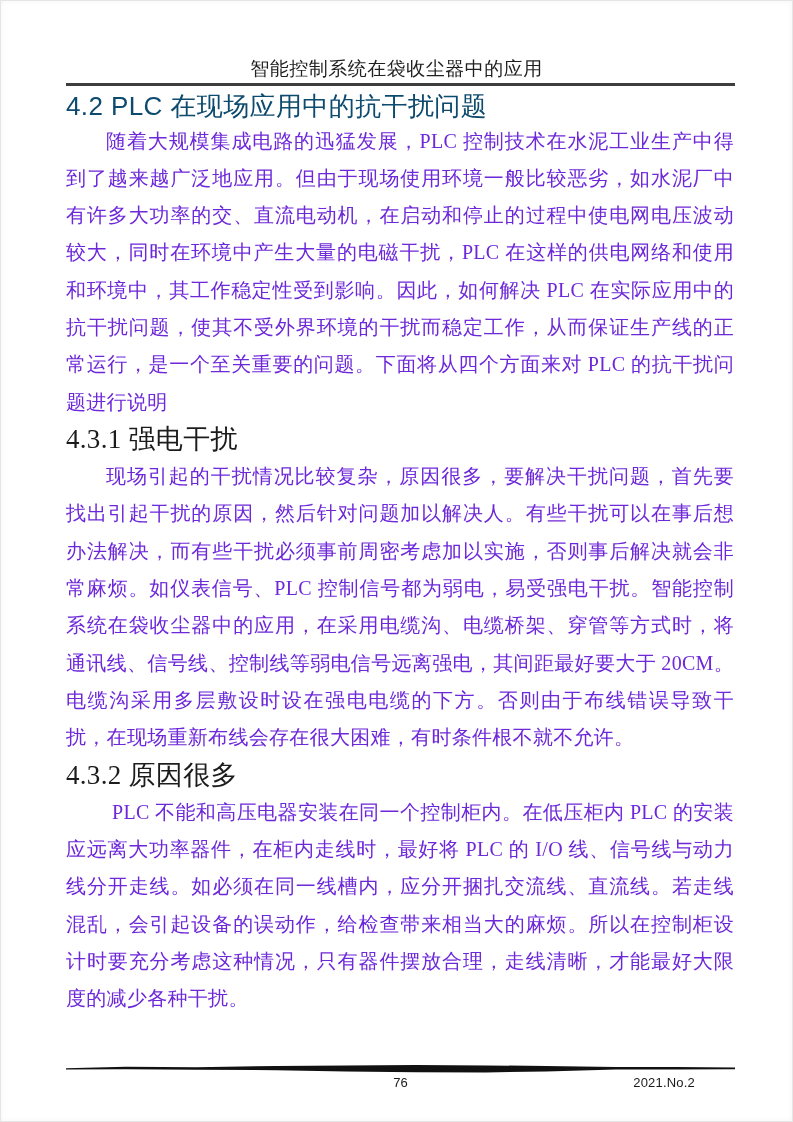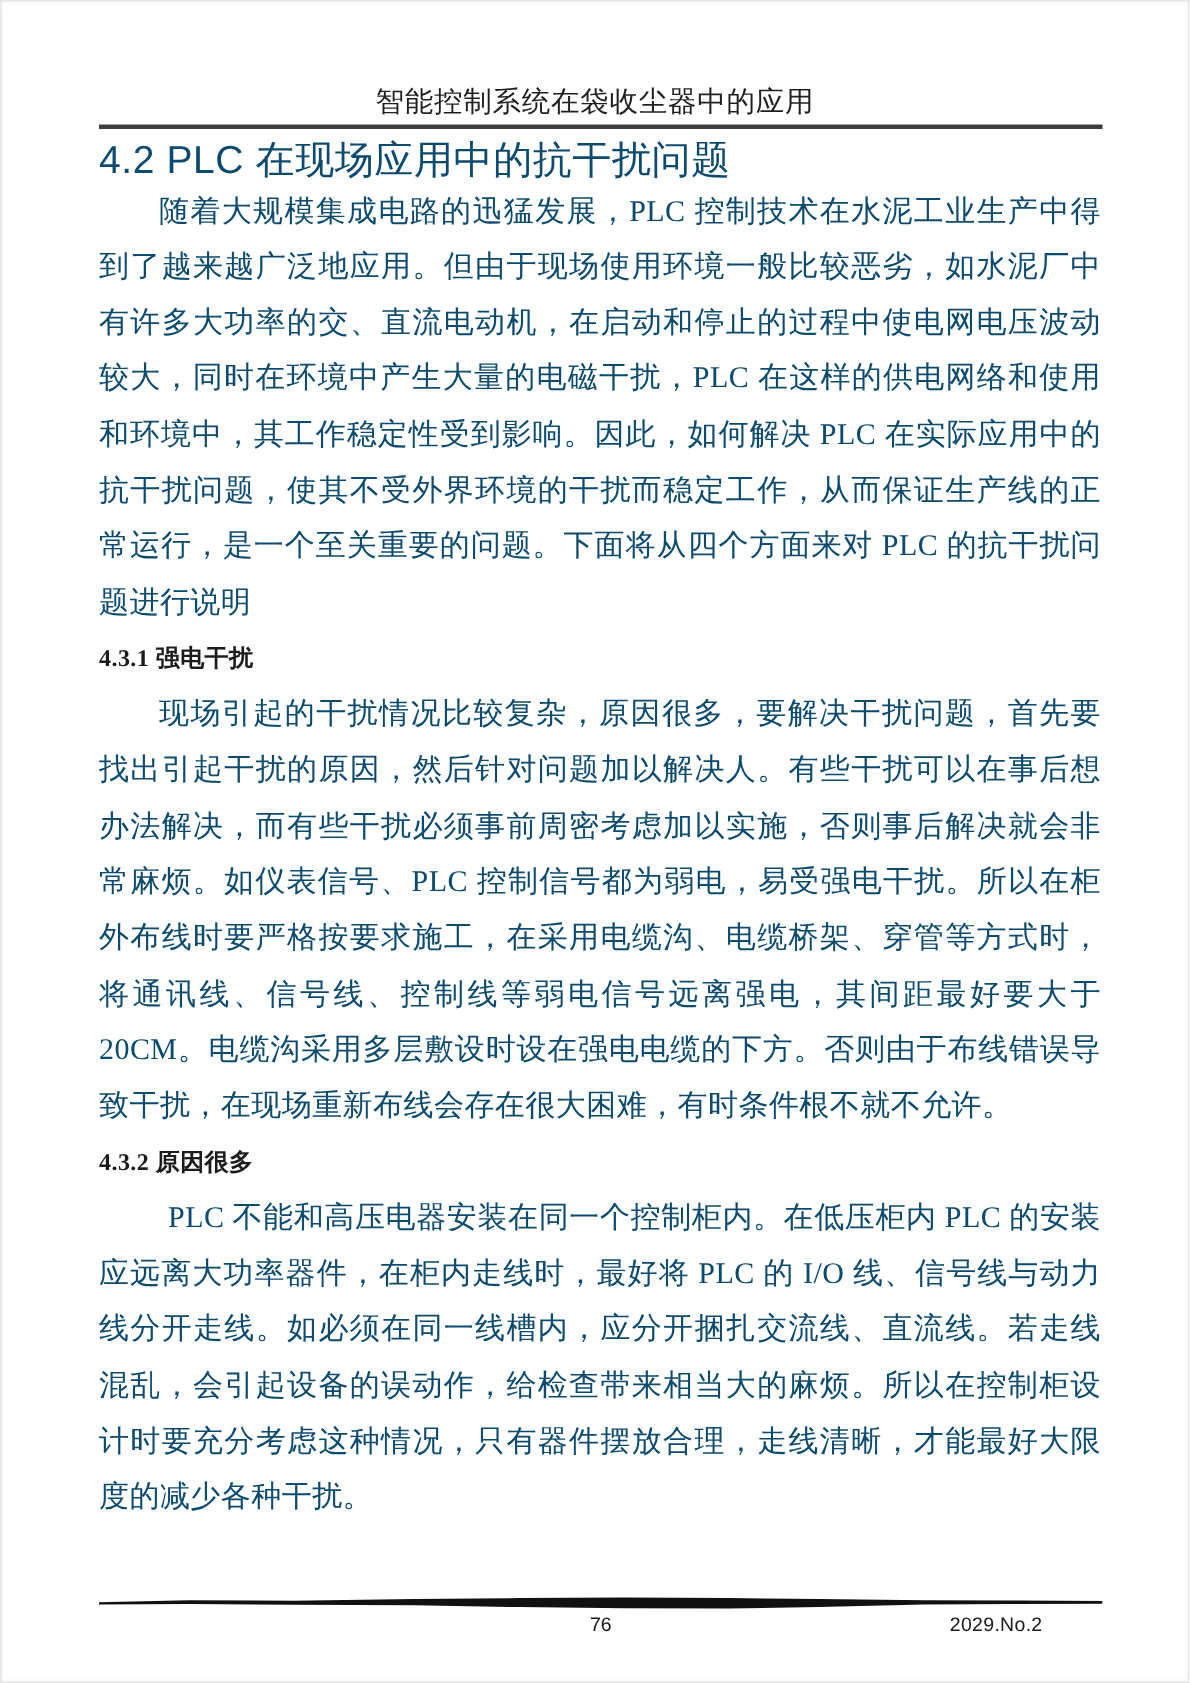--- a/index.html
+++ b/index.html
@@ -39,27 +39,27 @@
     color: #0c4a6e;
     letter-spacing: 0.4px;
   }
   .para {
     margin: 0;
     font-size: 20px;
     line-height: 37.3px;
     text-align: justify;
     text-indent: 2em;
     letter-spacing: 0.3px;
-    color: #0c4a6e;
+    color: #6d28d9;
   }
   .para.extra-indent { text-indent: 2.3em; }
   .h2 {
     margin: 0;
-    font-weight: bold;
-    font-size: 16px;
+    font-weight: normal;
+    font-size: 27px;
     line-height: 37.3px;
     letter-spacing: 0.3px;
     color: #1c1c1c;
   }
   .footer {
     position: absolute;
     left: 66px;
     width: 669px;
     top: 1064px;
   }
@@ -94,33 +94,33 @@
 
   <div class="header-rule"></div>
 
   <div class="content">
     <h1 class="h1">4.2  PLC 在现场应用中的抗干扰问题</h1>
 
     <p class="para">随着大规模集成电路的迅猛发展，PLC 控制技术在水泥工业生产中得到了越来越广泛地应用。但由于现场使用环境一般比较恶劣，如水泥厂中有许多大功率的交、直流电动机，在启动和停止的过程中使电网电压波动较大，同时在环境中产生大量的电磁干扰，PLC 在这样的供电网络和使用和环境中，其工作稳定性受到影响。因此，如何解决 PLC 在实际应用中的抗干扰问题，使其不受外界环境的干扰而稳定工作，从而保证生产线的正常运行，是一个至关重要的问题。下面将从四个方面来对 PLC 的抗干扰问题进行说明</p>
 
     <h2 class="h2">4.3.1 强电干扰</h2>
 
-    <p class="para">现场引起的干扰情况比较复杂，原因很多，要解决干扰问题，首先要找出引起干扰的原因，然后针对问题加以解决人。有些干扰可以在事后想办法解决，而有些干扰必须事前周密考虑加以实施，否则事后解决就会非常麻烦。如仪表信号、PLC 控制信号都为弱电，易受强电干扰。所以在柜外布线时要严格按要求施工，在采用电缆沟、电缆桥架、穿管等方式时，将通讯线、信号线、控制线等弱电信号远离强电，其间距最好要大于 20CM。电缆沟采用多层敷设时设在强电电缆的下方。否则由于布线错误导致干扰，在现场重新布线会存在很大困难，有时条件根不就不允许。</p>
+    <p class="para">现场引起的干扰情况比较复杂，原因很多，要解决干扰问题，首先要找出引起干扰的原因，然后针对问题加以解决人。有些干扰可以在事后想办法解决，而有些干扰必须事前周密考虑加以实施，否则事后解决就会非常麻烦。如仪表信号、PLC 控制信号都为弱电，易受强电干扰。智能控制系统在袋收尘器中的应用，在采用电缆沟、电缆桥架、穿管等方式时，将通讯线、信号线、控制线等弱电信号远离强电，其间距最好要大于 20CM。电缆沟采用多层敷设时设在强电电缆的下方。否则由于布线错误导致干扰，在现场重新布线会存在很大困难，有时条件根不就不允许。</p>
 
     <h2 class="h2">4.3.2 原因很多</h2>
 
 
     <p class="para extra-indent">PLC 不能和高压电器安装在同一个控制柜内。在低压柜内 PLC 的安装应远离大功率器件，在柜内走线时，最好将 PLC 的 I/O 线、信号线与动力线分开走线。如必须在同一线槽内，应分开捆扎交流线、直流线。若走线混乱，会引起设备的误动作，给检查带来相当大的麻烦。所以在控制柜设计时要充分考虑这种情况，只有器件摆放合理，走线清晰，才能最好大限度的减少各种干扰。</p>
   </div>
 
   <div class="footer">
     <svg class="footer-rule-svg" viewBox="0 0 669 10" preserveAspectRatio="none" aria-hidden="true">
       <polygon fill="#111111" points="
         0,4.2 60,2.8 130,3.2 210,2.0 280,1.4 350,1.0 420,1.4 480,2.0 550,2.9 610,3.0 669,3.4
         669,5.2 610,5.4 550,5.6 480,7.4 420,8.4 350,8.2 280,7.4 210,6.2 130,5.8 60,5.3 0,5.6"></polygon>
     </svg>
     <div class="footer-row">
       <span class="page-number">76</span>
-      <span class="issue-number">2029.No.2</span>
+      <span class="issue-number">2021.No.2</span>
     </div>
   </div>
 
 </div>
 
 </body></html>

